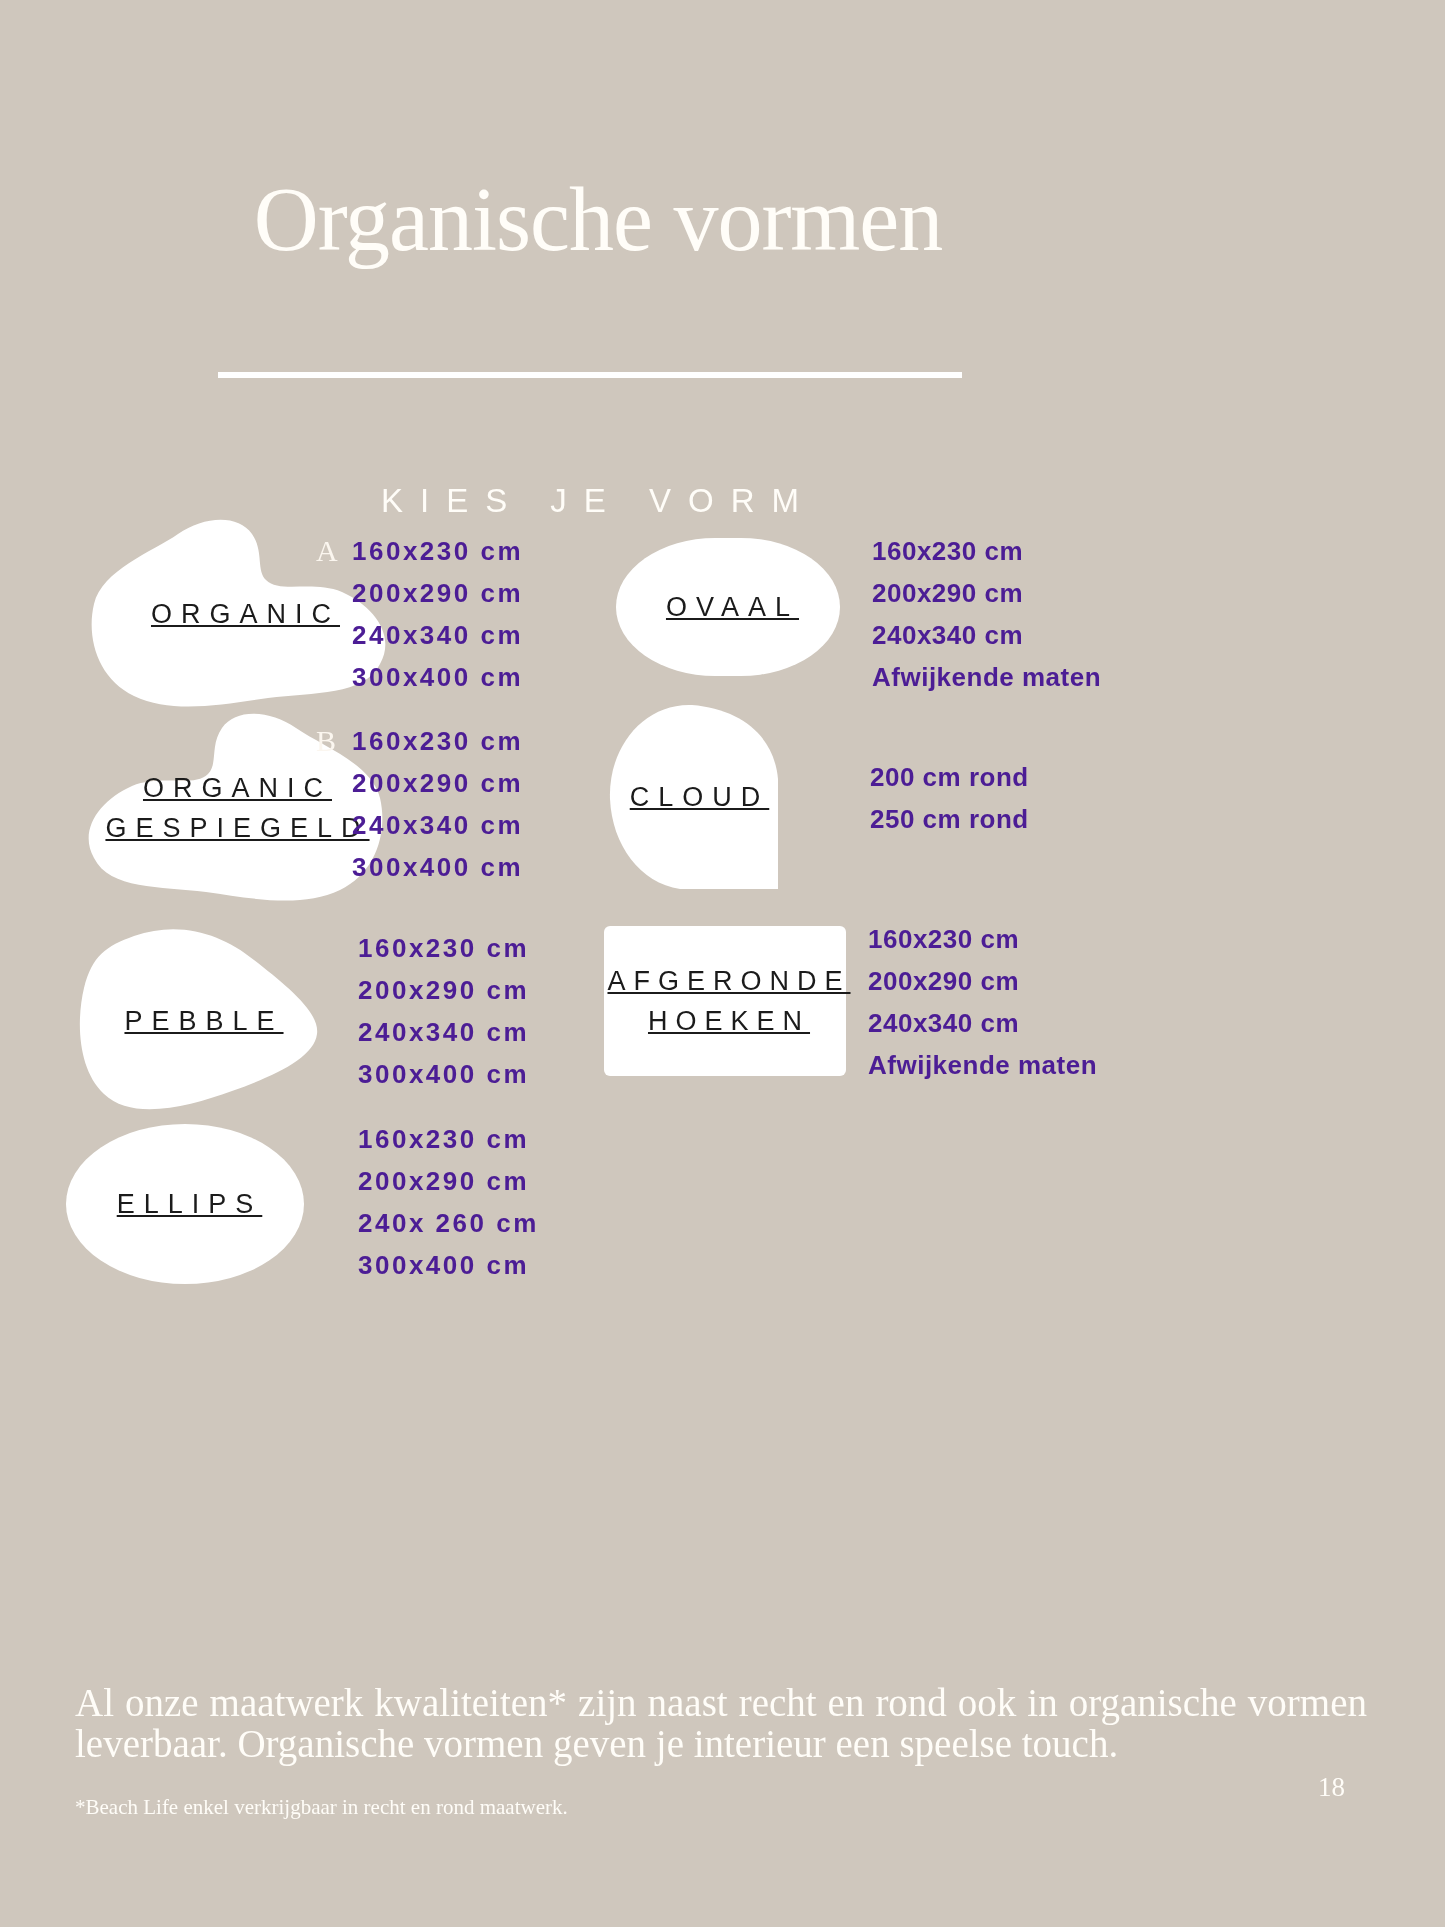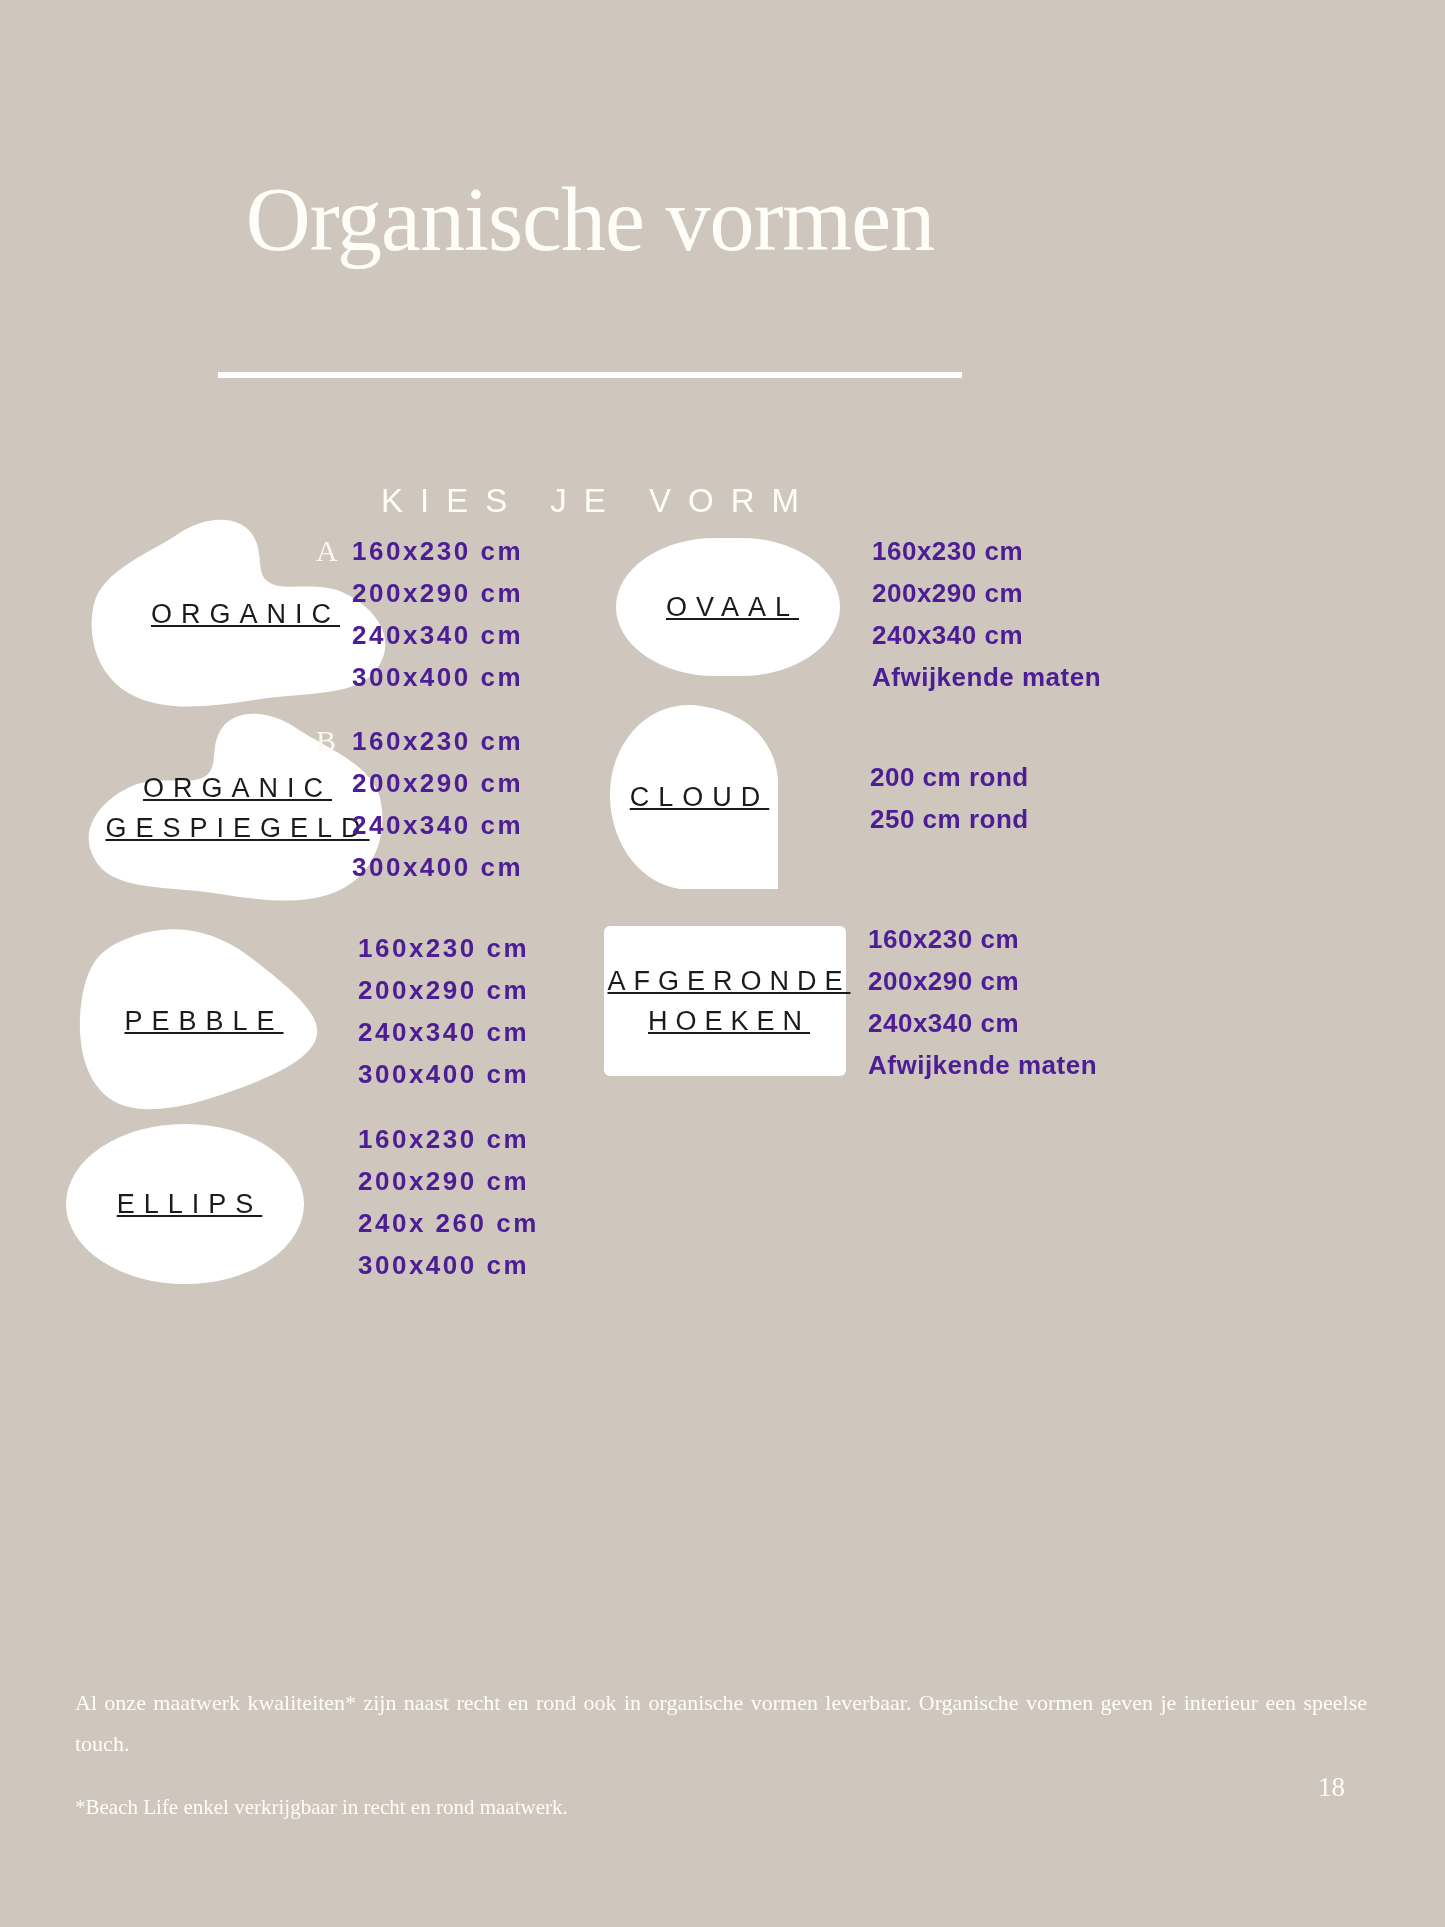--- a/index.html
+++ b/index.html
@@ -13,20 +13,21 @@
   }
   .title{
     position:absolute;left:0;top:168px;width:1180px;
     text-align:center;
     font-family:"Liberation Serif", serif;
     font-weight:400;
     font-size:90px;
     letter-spacing:-1px;
     color:#fffdf8;
     margin:0;
+    padding-left:8px;
   }
   .divider{
     position:absolute;left:218px;top:372px;
     width:744px;height:6px;background:#ffffff;
   }
   .subtitle{
     position:absolute;left:0;top:482px;width:1180px;
     text-align:center;
     font-family:"Liberation Sans", sans-serif;
     font-size:33px;
@@ -68,21 +69,21 @@
     font-size:26px;
     letter-spacing:2.5px;
     color:#4c1d95;
     white-space:nowrap;
   }
   .sizes-right .size{letter-spacing:0.5px;}
   
   .description{
     position:absolute;left:75px;top:1682px;width:1292px;
     font-family:"Liberation Serif", serif;
-    font-size:22px;line-height:41px;
+    font-size:39px;line-height:41px;
     color:#fffdf8;
     text-align:justify;
     margin:0;
   }
   .footnote{
     position:absolute;left:75px;top:1795px;
     font-family:"Liberation Serif", serif;
     font-size:21px;color:#fffdf8;margin:0;
   }
   .page-number{

